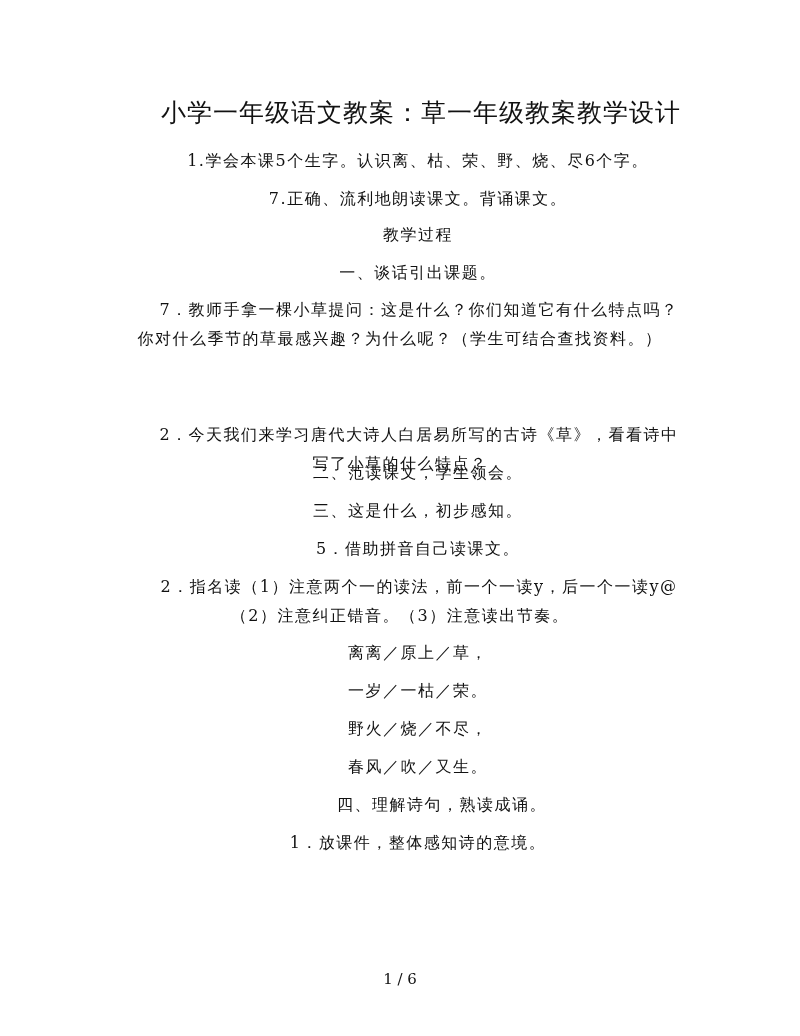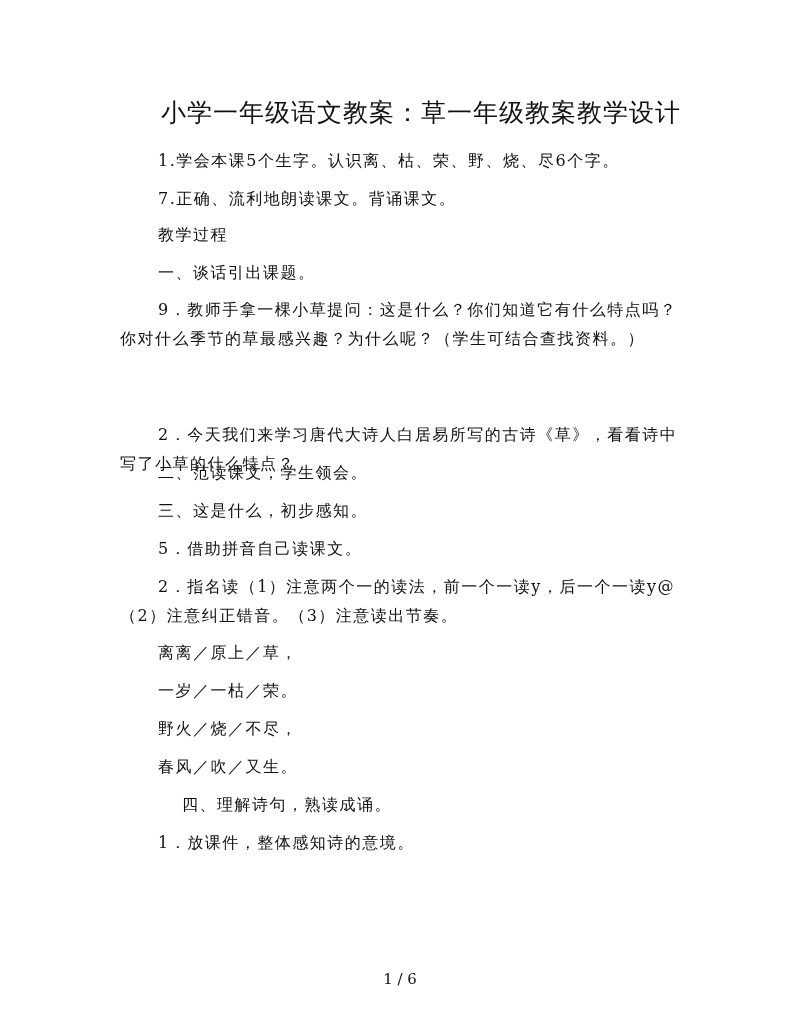--- a/index.html
+++ b/index.html
@@ -1,35 +1,35 @@
 <!DOCTYPE html>
 <html><head>
 <meta charset="utf-8">
 <style>
   html, body { margin: 0; padding: 0; background: #ffffff; }
   body { width: 800px; height: 1036px; position: relative; overflow: hidden;
          font-family: "DejaVu Serif", "Liberation Serif", serif; color: #111; }
   .title { position: absolute; top: 96px; left: 0; width: 800px; text-align: center;
            font-size: 25px; letter-spacing: 1px; padding-left: 21px; }
-  .p { position: absolute; left: 120px; width: 560px; font-size: 16px; line-height: 29px; letter-spacing: 1.5px; }
+  .p { position: absolute; left: 120px; width: 560px; font-size: 16px; line-height: 29px; letter-spacing: 1.5px; text-align: center; }
   .indent { text-indent: 38px; }
   .ind2 { left: 158px; width: 520px; }
   .footer { position: absolute; top: 970px; left: 0; width: 800px; text-align: center; font-size: 15px; }
 </style>
 </head>
 <body>
 
 <div>
   <div class="title">小学一年级语文教案：草一年级教案教学设计</div>
 
   <div class="p ind2" style="top:146px;">1.学会本课5个生字。认识离、枯、荣、野、烧、尽6个字。</div>
   <div class="p ind2" style="top:184px;">7.正确、流利地朗读课文。背诵课文。</div>
   <div class="p ind2" style="top:220px;">教学过程</div>
   <div class="p ind2" style="top:258px;">一、谈话引出课题。</div>
-  <div class="p indent" style="top:295px;">9．教师手拿一棵小草提问：这是什么？你们知道它有什么特点吗？你对什么季节的草最感兴趣？为什么呢？（学生可结合查找资料。）</div>
+  <div class="p indent" style="top:295px;">7．教师手拿一棵小草提问：这是什么？你们知道它有什么特点吗？你对什么季节的草最感兴趣？为什么呢？（学生可结合查找资料。）</div>
   <div class="p indent" style="top:420px;">2．今天我们来学习唐代大诗人白居易所写的古诗《草》，看看诗中写了小草的什么特点？</div>
   <div class="p ind2" style="top:458px;">二、范读课文，学生领会。</div>
   <div class="p ind2" style="top:496px;">三、这是什么，初步感知。</div>
   <div class="p ind2" style="top:534px;">5．借助拼音自己读课文。</div>
   <div class="p indent" style="top:572px;">2．指名读（1）注意两个一的读法，前一个一读y，后一个一读y@（2）注意纠正错音。（3）注意读出节奏。</div>
   <div class="p ind2" style="top:638px;">离离／原上／草，</div>
   <div class="p ind2" style="top:676px;">一岁／一枯／荣。</div>
   <div class="p ind2" style="top:714px;">野火／烧／不尽，</div>
   <div class="p ind2" style="top:752px;">春风／吹／又生。</div>
   <div class="p ind2" style="top:790px;margin-left:24px;">四、理解诗句，熟读成诵。</div>

